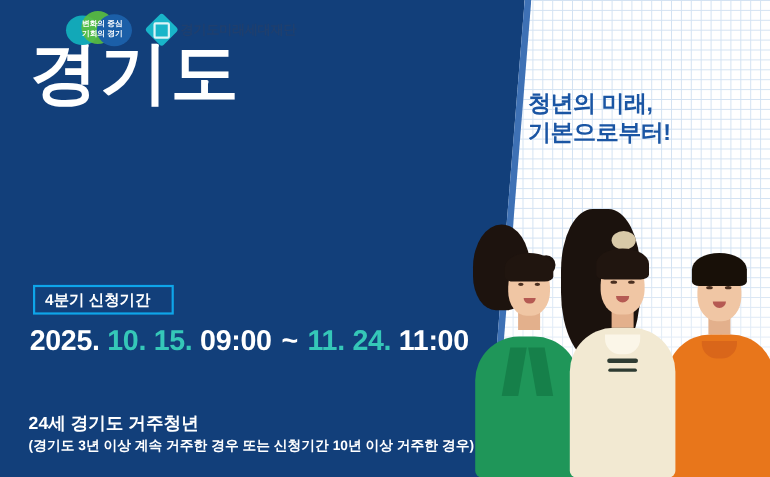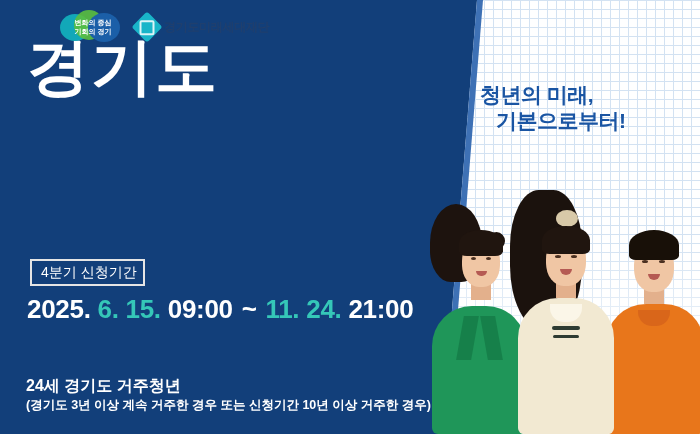--- a/index.html
+++ b/index.html
@@ -49,23 +49,23 @@
     letter-spacing:2px;white-space:nowrap;
   }
   .title-line2{
     position:absolute;left:27px;top:126px;
     font-size:62px;line-height:1;font-weight:bold;color:#35c7b8;
     letter-spacing:1px;white-space:nowrap;
   }
 
   .badge-outline{
     position:absolute;left:30px;top:259px;
-    border:2px solid #e5e5e5;color:#ffffff;background:transparent;
-    font-size:14px;font-weight:normal;line-height:1;
-    padding:4px 6px 5px 9px;white-space:nowrap;
+    border:2px solid #0ea5e9;color:#ffffff;background:transparent;
+    font-size:14px;font-weight:bold;line-height:1;
+    padding:4px 19px 5px 9px;white-space:nowrap;
   }
   .date-line{
     position:absolute;left:27px;top:296px;
     font-size:26px;font-weight:bold;line-height:1;color:#ffffff;
     white-space:nowrap;letter-spacing:-.3px;
   }
   .date-line .t{color:#35c7b8;}
   .date-line .sep{color:#ffffff;padding:0 2px;}
 
   .badge-solid{
@@ -109,21 +109,21 @@
     opacity:.85;
   }
   .fnd-text{font-size:12px;font-weight:bold;color:#1f3f6e;white-space:nowrap;letter-spacing:-.3px;}
 
   
   .headline{position:absolute;left:480px;top:82px;z-index:7;}
   .headline div{
     font-size:21px;font-weight:bold;color:#1a55a3;line-height:1.22;
     white-space:nowrap;letter-spacing:-.5px;
   }
-  .headline .l2{margin-left:16px;}
+  .headline .l2{}
 
   
   .people{position:absolute;left:430px;top:186px;width:270px;height:248px;z-index:5;}
   .person{position:absolute;bottom:0;}
 
   .head{position:absolute;border-radius:48% 48% 44% 44%;background:#f0c6a4;}
   .hair{position:absolute;background:#20150f;}
   .body{position:absolute;border-radius:40px 40px 6px 6px;}
 
   
@@ -222,25 +222,25 @@
   <div class="navy-edge"></div>
 
   <div class="left-content">
 
     <div class="title-line1">경기도</div>
 
     <div class="badge-outline">4분기 신청기간</div>
 
     <div class="date-line">
       <span>2025.</span>
-      <span class="t">6. 15.</span>
+      <span class="t">10. 15.</span>
       <span>09:00</span>
       <span class="sep">~</span>
       <span class="t">11. 24.</span>
-      <span>21:00</span>
+      <span>11:00</span>
     </div>
 
 
     <div class="target-main">24세 경기도 거주청년</div>
     <div class="target-sub">(경기도 3년 이상 계속 거주한 경우 또는 신청기간 10년 이상 거주한 경우)</div>
 
   </div>
 
   <div class="logo-row">
 

